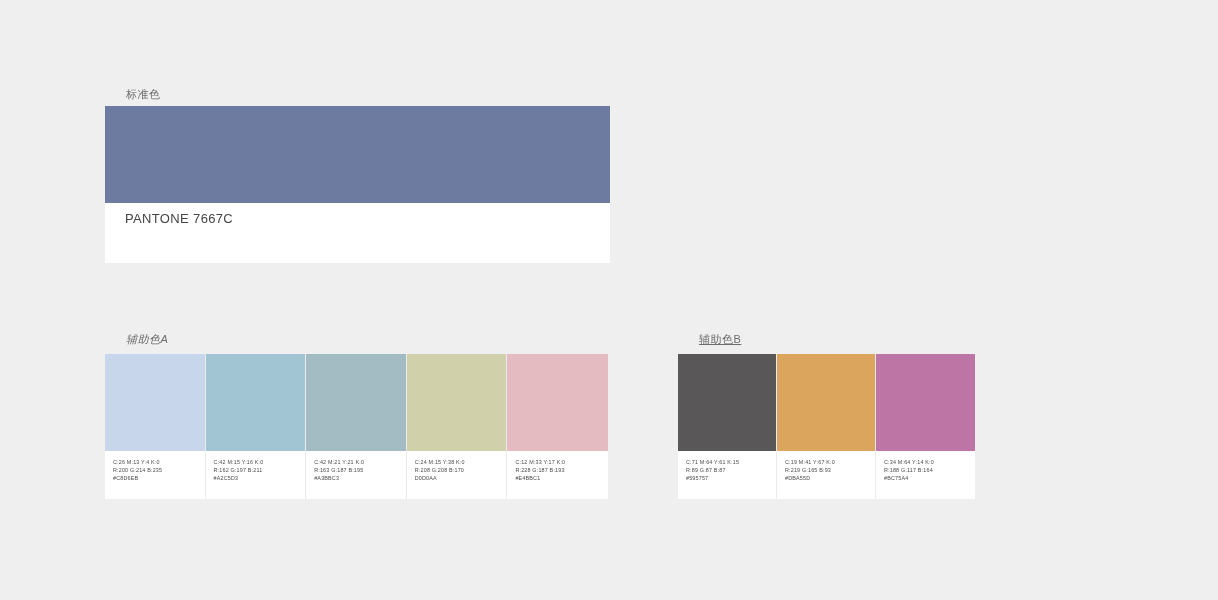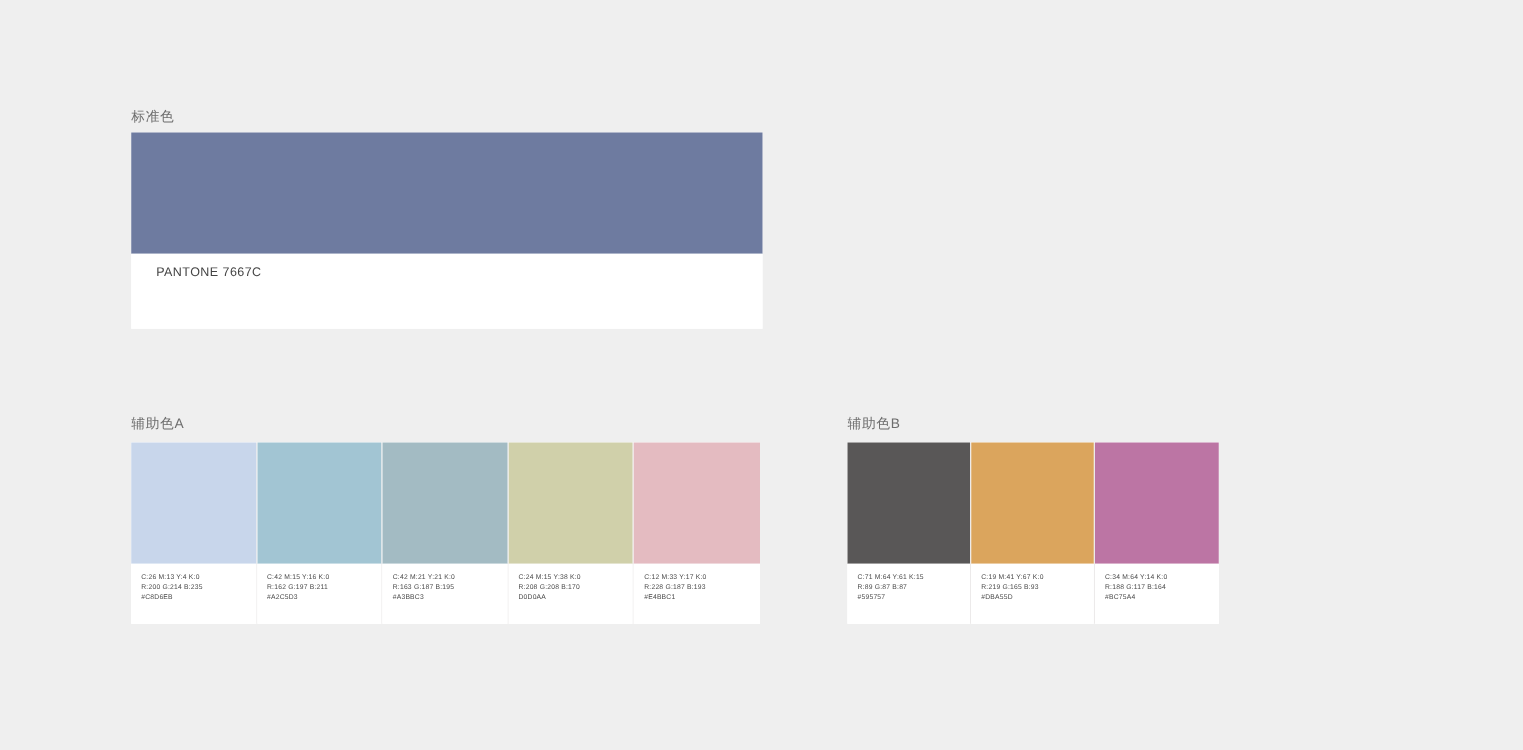--- a/index.html
+++ b/index.html
@@ -17,20 +17,21 @@
   }
 
   
   .section-label {
     position: absolute;
     font-size: 11px;
     color: #6d6d6d;
     letter-spacing: 0.5px;
     line-height: 14px;
     white-space: nowrap;
+    margin-left: 21px;
   }
 
   
   #primary-row {
     position: absolute;
     left: 105px;
     top: 106px;
     width: 1008px;
     height: 157px;
     display: flex;
@@ -45,21 +46,21 @@
     height: 97px;
     width: 100%;
   }
   .primary-card .info {
     flex: 1;
     background: #ffffff;
     padding: 11px 0 0 20px;
     box-sizing: border-box;
   }
   .primary-card .info .line {
-    font-size: 10px;
+    font-size: 13px;
     line-height: 10.6px;
     color: #444444;
     letter-spacing: 0.35px;
     white-space: nowrap;
     margin-bottom: 3.4px;
   }
 
   
   .aux-row {
     position: absolute;
@@ -89,22 +90,22 @@
   .aux-card .info .line {
     font-size: 5.4px;
     line-height: 5.2px;
     color: #4a4a4a;
     letter-spacing: 0.18px;
     white-space: nowrap;
     margin-bottom: 2.6px;
     transform-origin: left top;
   }
 
-  #aux-a-label { left: 105px; top: 332px; }
-  #aux-b-label { left: 678px; top: 332px; }
+  #aux-a-label { left: 105px; top: 332px; font-style: italic; }
+  #aux-b-label { left: 678px; top: 332px; text-decoration: underline; }
   #primary-label { left: 105px; top: 87px; }
 
   #aux-a-row {
     left: 105px;
     top: 354px;
     width: 503px;
     height: 145px;
   }
   #aux-a-row .aux-card { width: 100.6px; }
 

